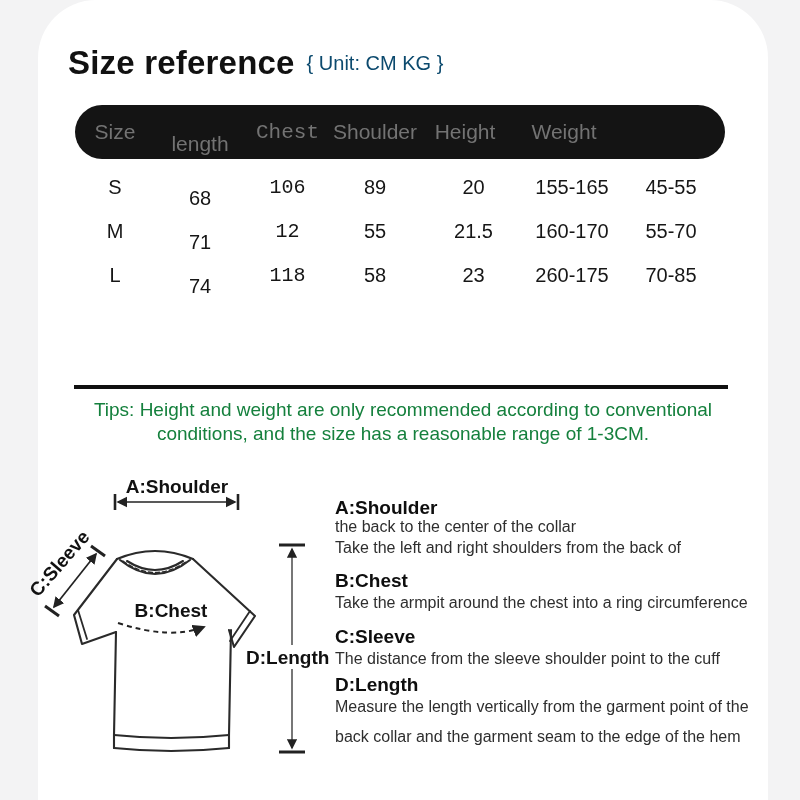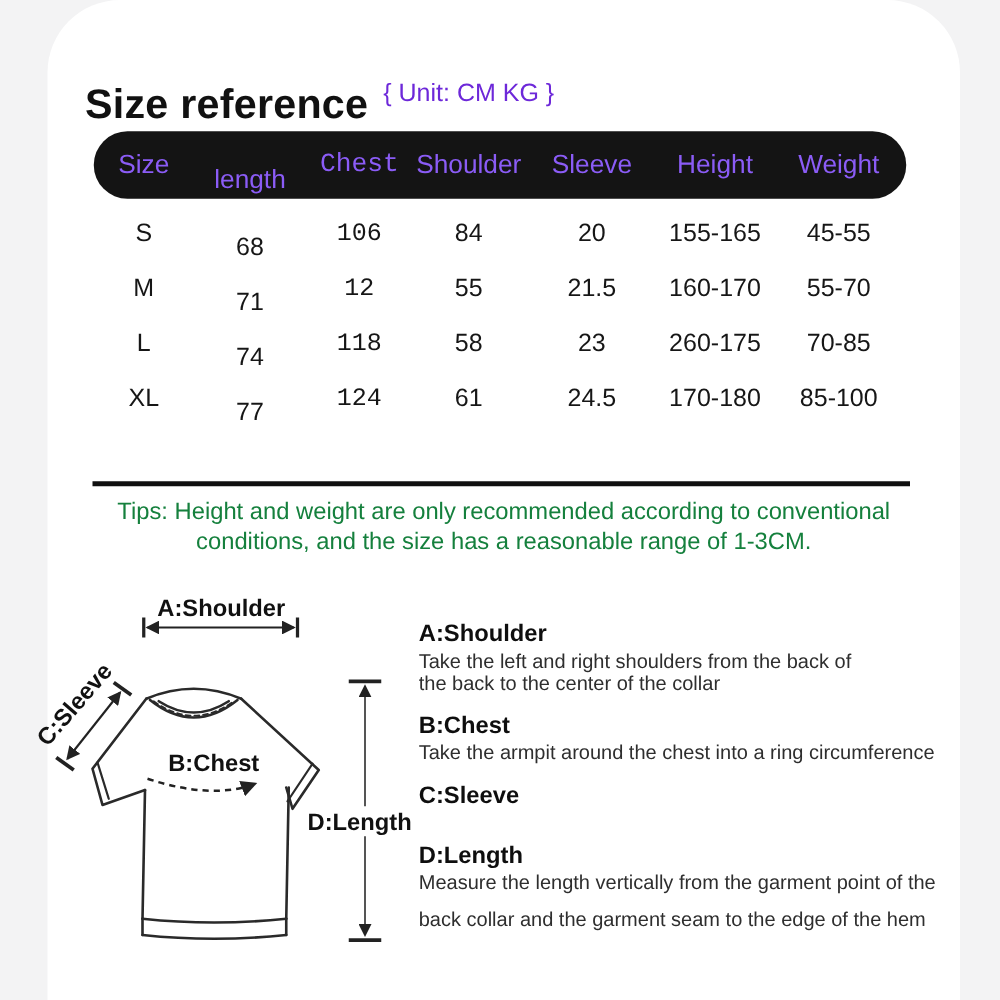--- a/index.html
+++ b/index.html
@@ -10,30 +10,30 @@
     color:#161616;
     position:relative;
   }
   .screen{position:absolute;inset:0;width:800px;height:800px;}
   .card{
     position:absolute;left:38px;top:0;width:730px;height:800px;
     background:#ffffff;border-radius:58px 58px 0 0;
   }
   
   .title-row{
-    position:absolute;left:68px;top:64px;
-    display:flex;align-items:flex-start;gap:12px;white-space:nowrap;
+    position:absolute;left:68px;top:44px;
+    display:flex;align-items:center;gap:12px;white-space:nowrap;
   }
   .page-title{font-size:33px;font-weight:bold;color:#111;letter-spacing:.2px;}
-  .unit-note{font-size:20px;font-weight:400;color:#6d28d9;}
+  .unit-note{font-size:20px;font-weight:400;color:#0c4a6e;}
   
   .size-table{position:absolute;left:75px;top:105px;width:650px;}
   .thead{
     height:54px;background:#141414;border-radius:27px;
-    display:flex;align-items:center;color:#8b5cf6;font-size:21px;
+    display:flex;align-items:center;color:#737373;font-size:21px;
   }
   .trows{margin-top:6px;}
   .trow{height:44px;display:flex;align-items:center;font-size:20px;color:#161616;}
   .cell{text-align:center;}
   .c0{width:80px;} .c1{width:90px;margin-top:23px;} .c2{width:85px;font-family:Liberation Mono, monospace;} .c3{width:90px;}
   .c4{width:107px;} .c5{width:90px;} .c6{width:108px;text-align:center;}
   
   .divider{position:absolute;left:74px;top:385px;width:654px;height:4px;background:#101010;}
   .tips{
     position:absolute;left:38px;top:398px;width:730px;
@@ -59,30 +59,29 @@
     <span class="page-title">Size reference</span>
     <span class="unit-note">{ Unit: CM KG }</span>
   </div>
 
   <div class="size-table">
     <div class="thead">
       <div class="cell c0">Size</div>
       <div class="cell c1">length</div>
       <div class="cell c2">Chest</div>
       <div class="cell c3">Shoulder</div>
-      <div class="cell c4">Sleeve</div>
       <div class="cell c5">Height</div>
       <div class="cell c6">Weight</div>
     </div>
     <div class="trows">
       <div class="trow">
         <div class="cell c0">S</div>
         <div class="cell c1">68</div>
         <div class="cell c2">106</div>
-        <div class="cell c3">84</div>
+        <div class="cell c3">89</div>
         <div class="cell c4">20</div>
         <div class="cell c5">155-165</div>
         <div class="cell c6">45-55</div>
       </div>
       <div class="trow">
         <div class="cell c0">M</div>
         <div class="cell c1">71</div>
         <div class="cell c2">12</div>
         <div class="cell c3">55</div>
         <div class="cell c4">21.5</div>
@@ -90,29 +89,20 @@
         <div class="cell c6">55-70</div>
       </div>
       <div class="trow">
         <div class="cell c0">L</div>
         <div class="cell c1">74</div>
         <div class="cell c2">118</div>
         <div class="cell c3">58</div>
         <div class="cell c4">23</div>
         <div class="cell c5">260-175</div>
         <div class="cell c6">70-85</div>
-      </div>
-      <div class="trow">
-        <div class="cell c0">XL</div>
-        <div class="cell c1">77</div>
-        <div class="cell c2">124</div>
-        <div class="cell c3">61</div>
-        <div class="cell c4">24.5</div>
-        <div class="cell c5">170-180</div>
-        <div class="cell c6">85-100</div>
       </div>
     </div>
   </div>
 
   <div class="divider"></div>
   <div class="tips">
     <div>Tips: Height and weight are only recommended according to conventional</div>
     <div>conditions, and the size has a reasonable range of 1-3CM.</div>
   </div>
 
@@ -161,28 +151,29 @@
       <line x1="249" y1="80" x2="275" y2="80" stroke="#222" stroke-width="3"></line>
       <line x1="249" y1="287" x2="275" y2="287" stroke="#222" stroke-width="3"></line>
       <line x1="262" y1="84" x2="262" y2="283" stroke="#555" stroke-width="1.6" marker-start="url(#arr)" marker-end="url(#arr)"></line>
       <rect x="212" y="180" width="90" height="24" fill="#ffffff"></rect>
       <text class="lbl" x="216" y="199">D:Length</text>
     </svg>
   </div>
 
   <div class="guide-block gA">
     <div class="guide-h">A:Shoulder</div>
+    <div class="guide-d" style="margin-top:0;">the back to the center of the collar</div>
     <div class="guide-d">Take the left and right shoulders from the back of</div>
-    <div class="guide-d" style="margin-top:0;">the back to the center of the collar</div>
   </div>
   <div class="guide-block gB">
     <div class="guide-h">B:Chest</div>
     <div class="guide-d">Take the armpit around the chest into a ring circumference</div>
   </div>
   <div class="guide-block gC">
     <div class="guide-h">C:Sleeve</div>
+    <div class="guide-d">The distance from the sleeve shoulder point to the cuff</div>
   </div>
   <div class="guide-block gD">
     <div class="guide-h">D:Length</div>
     <div class="guide-d">Measure the length vertically from the garment point of the</div>
     <div class="guide-d" style="margin-top:12px;">back collar and the garment seam to the edge of the hem</div>
   </div>
 </div>
 
 </body></html>

